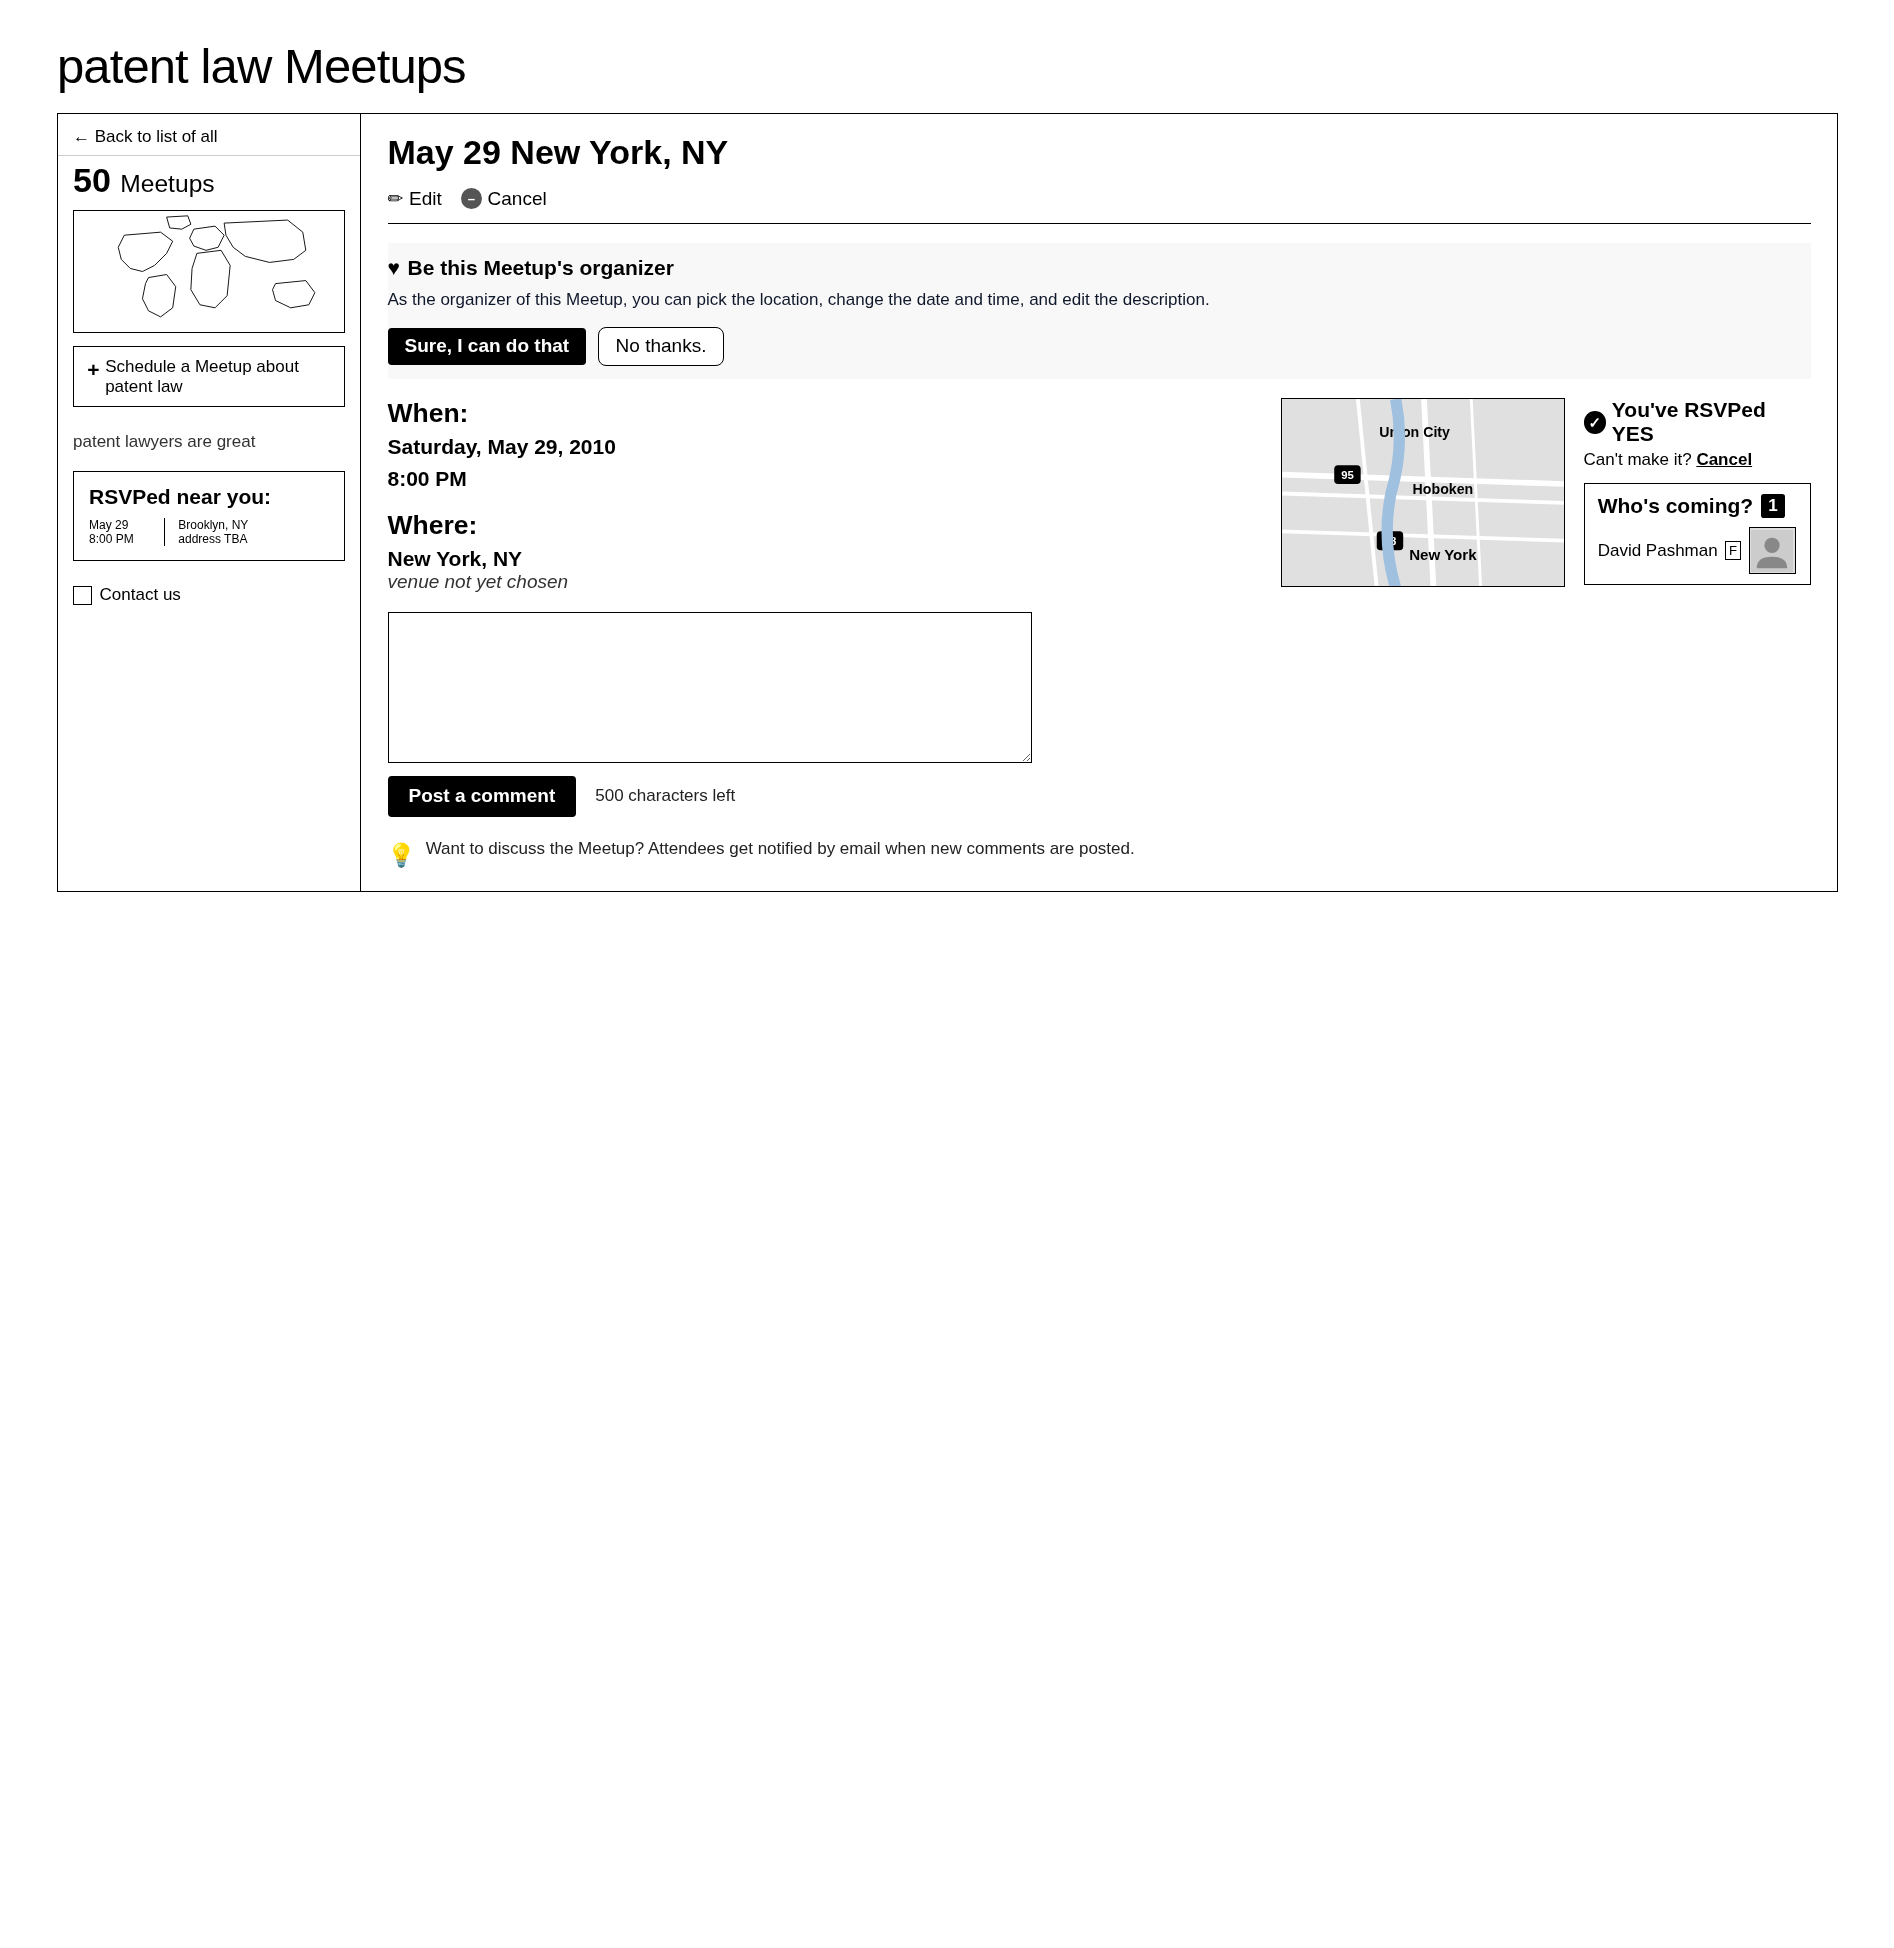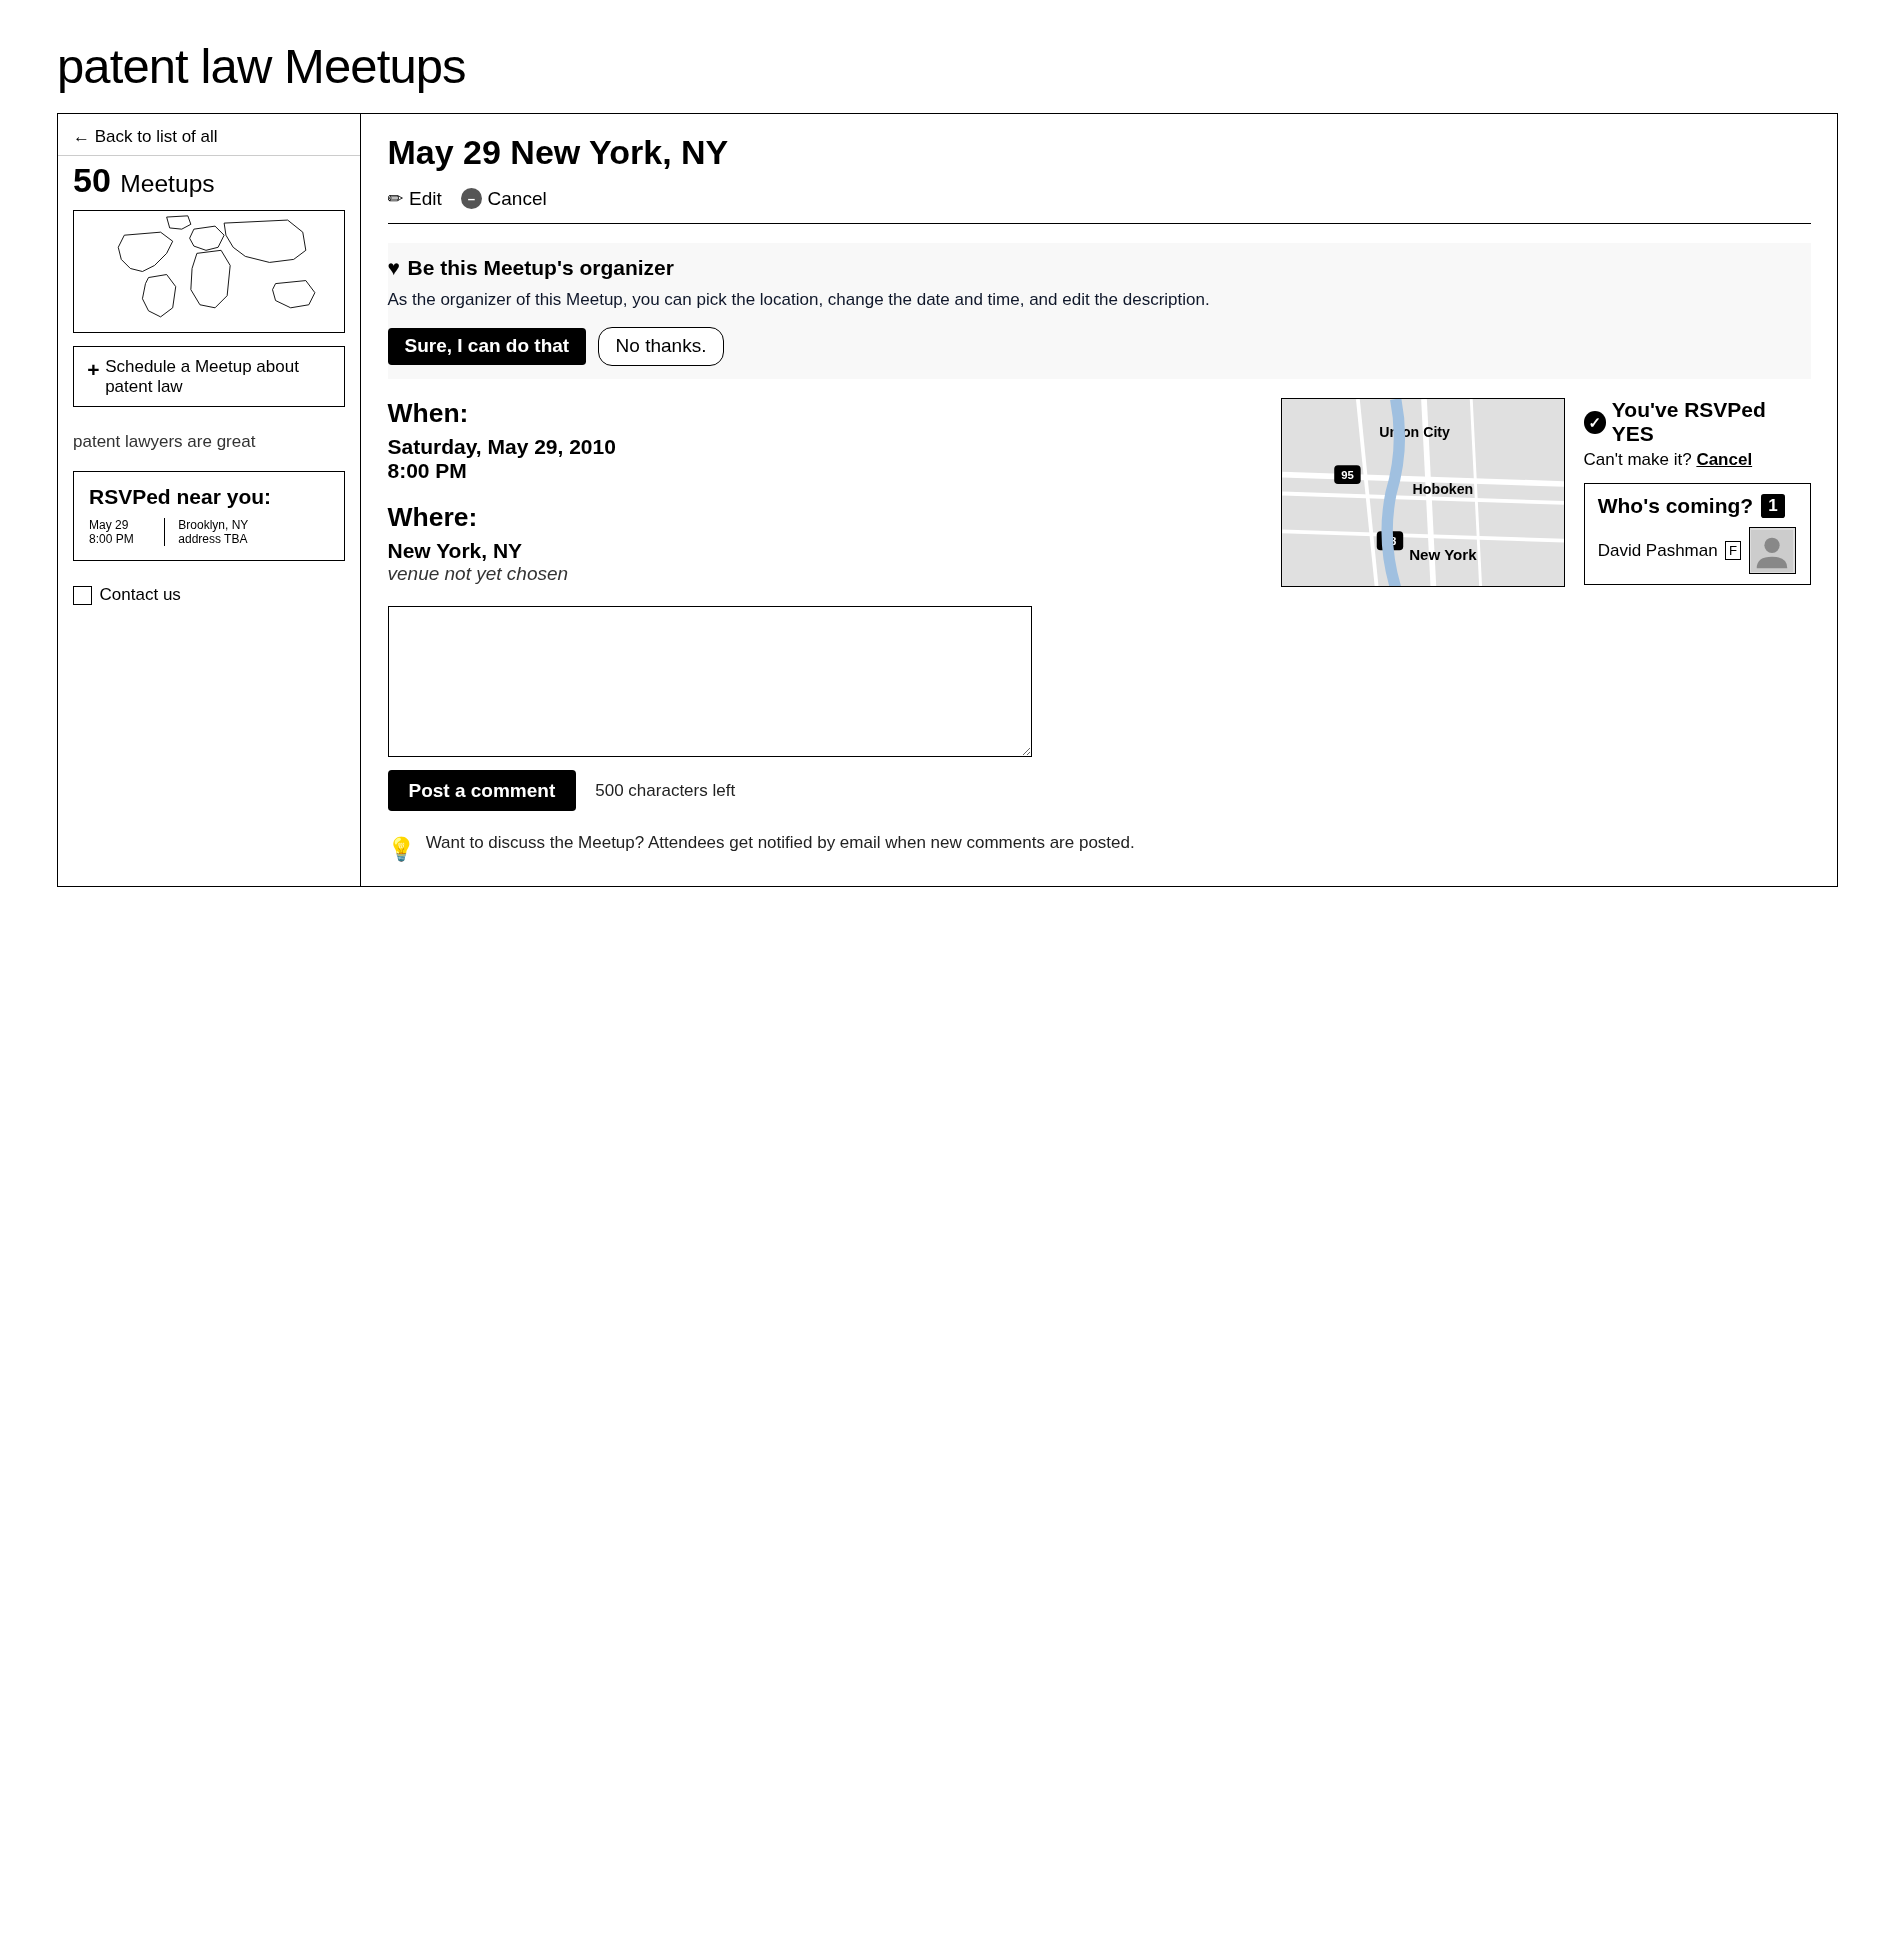--- a/index.html
+++ b/index.html
@@ -232,21 +232,21 @@
       border-radius: 3.8px;
     }
 
     .btn-nothanks {
       background: #fff;
       color: #000;
       padding: 7.6px 17px;
       font-size: 19px;
       border: 1.9px solid #000;
       cursor: pointer;
-      border-radius: 14px;
+      border-radius: 8px;
     }
 
     .event-details-row {
       display: flex;
       gap: 19px;
       margin-bottom: 19px;
     }
 
     .event-details-left {
       flex: 1;
@@ -254,21 +254,21 @@
 
     .when-label {
       font-size: 26.5px;
       font-weight: bold;
       margin-bottom: 5.7px;
     }
 
     .when-date {
       font-size: 21px;
       font-weight: bold;
-      margin-bottom: 0;
+      margin-bottom: 8px;
     }
 
     .when-time {
       font-size: 21px;
       font-weight: bold;
       margin-bottom: 19px;
     }
 
     .where-label {
       font-size: 26.5px;

